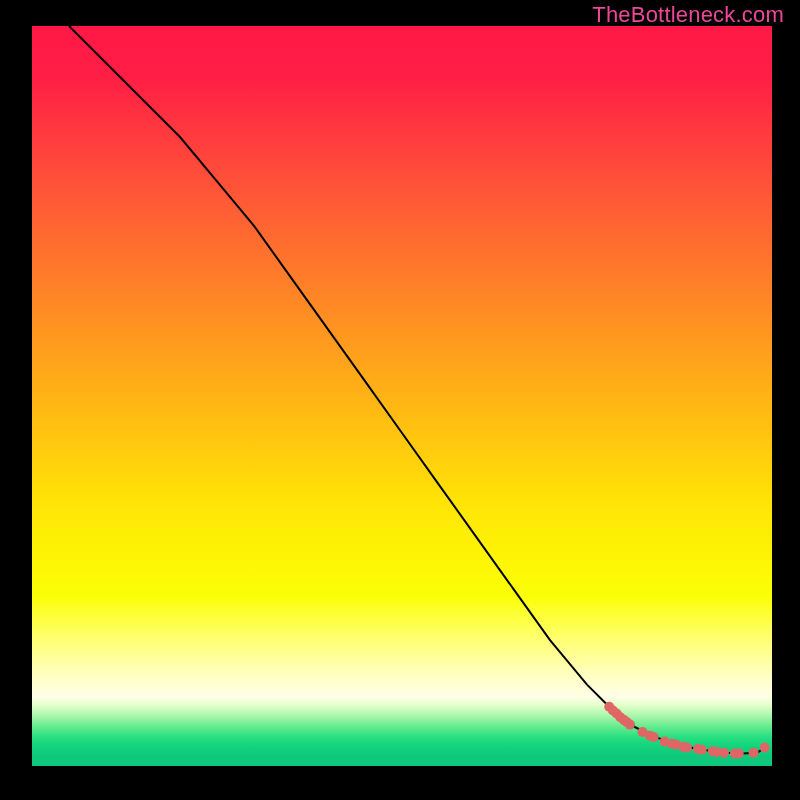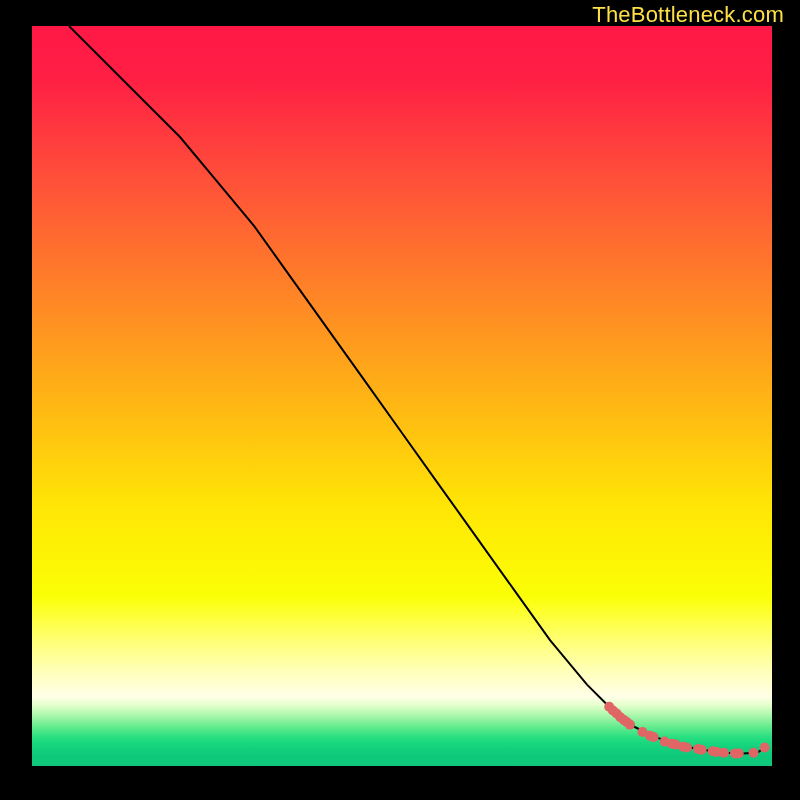--- a/index.html
+++ b/index.html
@@ -14,21 +14,21 @@
   .frame {
     position: relative;
     width: 800px;
     height: 800px;
     background: #000;
   }
   .watermark {
     position: absolute;
     top: 2px;
     right: 16px;
-    color: #fde047;
+    color: #ec4899;
     font-size: 22px;
     font-weight: 500;
     letter-spacing: 0.2px;
     z-index: 10;
   }
   .plot {
     position: absolute;
     left: 32px;
     top: 26px;
     width: 740px;

